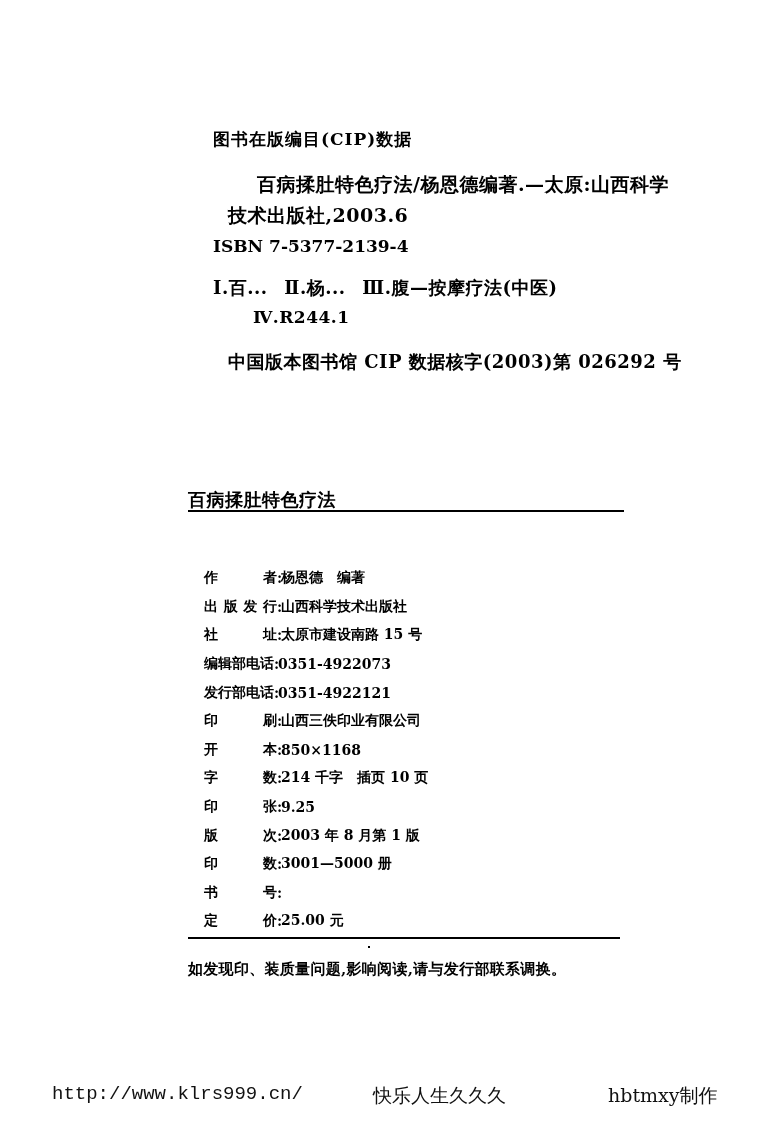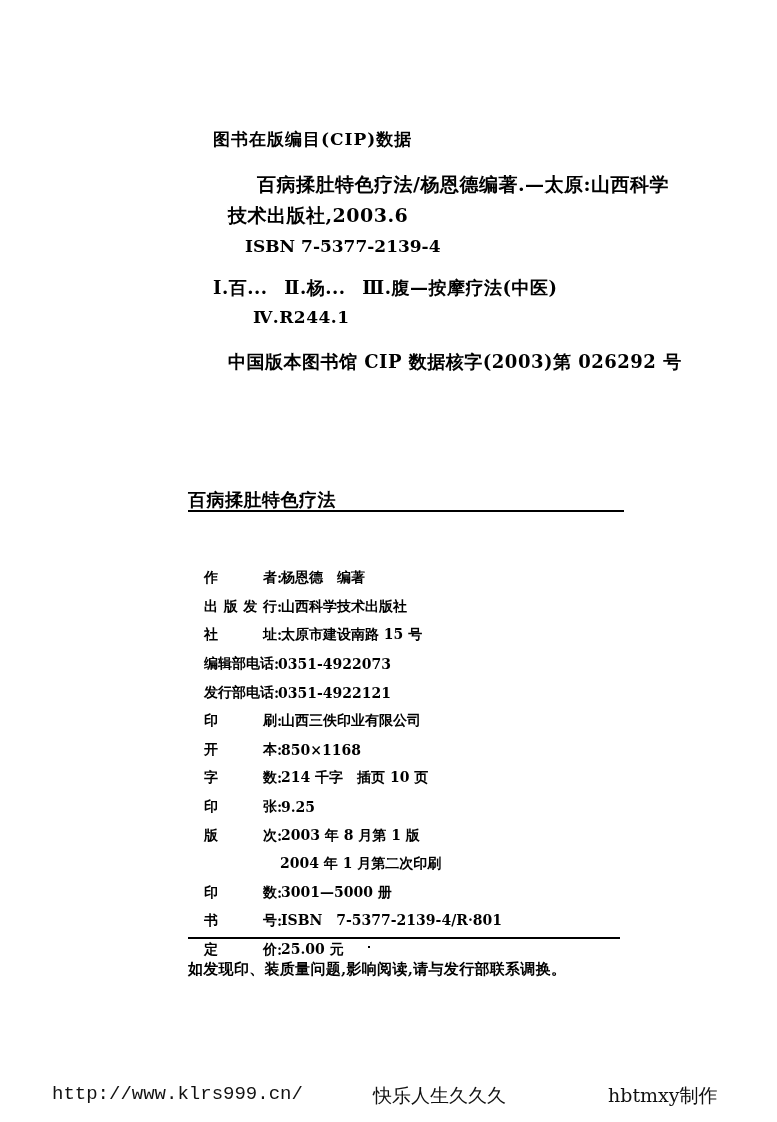--- a/index.html
+++ b/index.html
@@ -20,21 +20,21 @@
     
     .cip-title {
       left: 213px; top: 128px;
       font-size: 17px; font-weight: bold; letter-spacing: 1px;
     }
     .cip-line {
       font-size: 19px; font-weight: bold; letter-spacing: 0.5px;
     }
     .cip-line.l1 { left: 213px; top: 172px; margin-left: 44px; }
     .cip-line.l2 { left: 192px; top: 203px; margin-left: 36px; }
-    .cip-line.l3 { left: 213px; top: 236px; font-size: 17px; letter-spacing: 0; margin-left: 32px; }
+    .cip-line.l3 { left: 213px; top: 236px; font-size: 17px; letter-spacing: 0; }
     .cip-line.l4 { left: 213px; top: 276px; font-size: 18px; word-spacing: 10px; }
     .cip-line.l5 { left: 213px; top: 307px; font-size: 17px; margin-left: 40px; }
     .cip-line.l6 { left: 228px; top: 350px; font-size: 18px; }
 
     
     .book-title {
       left: 188px; top: 488px;
       font-size: 18px; font-weight: bold; letter-spacing: 0.5px;
     }
     .rule {
@@ -153,31 +153,27 @@
     <span class="label">印　　张</span>
       <span class="sep">:</span>
       <span>9.25</span>
   </li>
   <li>
     <span class="label">版　　次</span>
       <span class="sep">:</span>
       <span>2003 年 8 月第 1 版</span>
   </li>
   <li>
-    <span class="cont">2004 年 1 月第二次印刷</span>
-  </li>
-  <li>
     <span class="label">印　　数</span>
       <span class="sep">:</span>
       <span>3001—5000 册</span>
   </li>
   <li>
     <span class="label">书　　号</span>
       <span class="sep">:</span>
-      <span>ISBN　7-5377-2139-4/R·801</span>
   </li>
   <li>
     <span class="label">定　　价</span>
       <span class="sep">:</span>
       <span>25.00 元</span>
   </li>
 </ul>
 
 <div class="rule bottom"></div>
 <div class="speck"></div>

